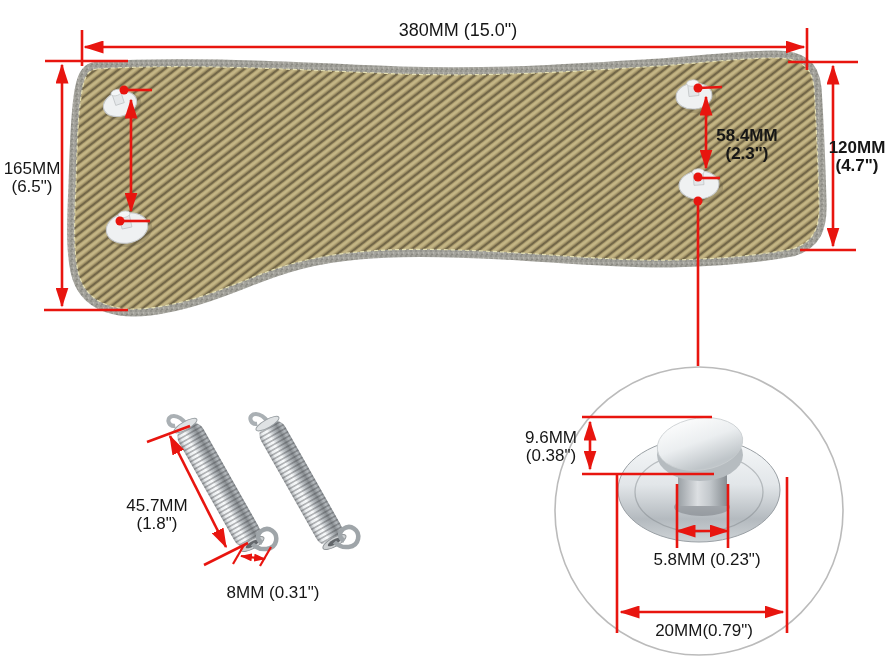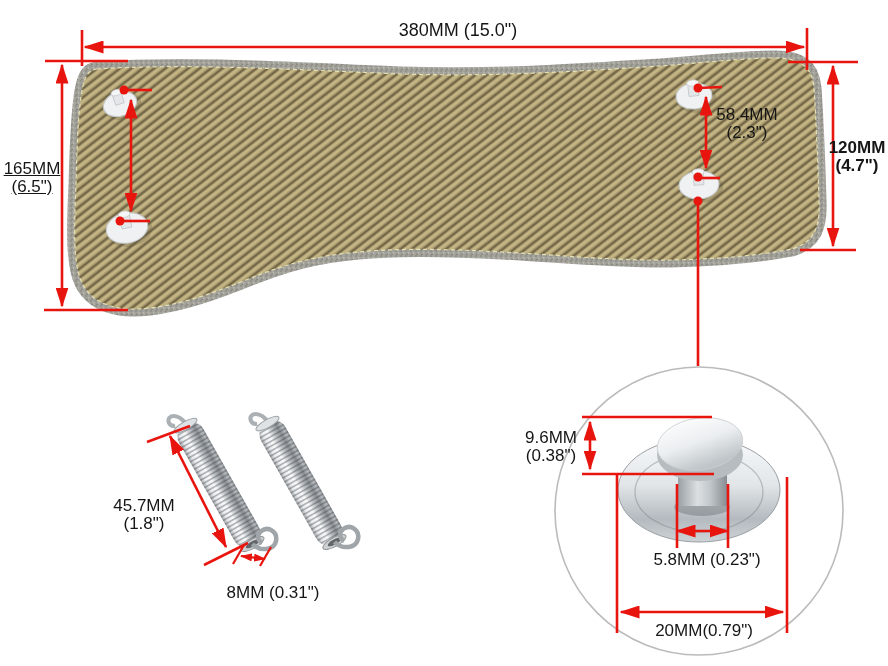--- a/index.html
+++ b/index.html
@@ -213,37 +213,37 @@
     <g>
       <line x1="617" y1="475" x2="617" y2="633"></line>
       <line x1="787" y1="477" x2="787" y2="633"></line>
       <line x1="621" y1="612" x2="783" y2="612" marker-start="url(#ah)" marker-end="url(#ah)"></line>
     </g>
   </g>
 </svg>
 
 <div class="lbl big" style="left:348px;top:21px;width:220px;">380MM (15.0")</div>
 
-<div class="lbl" style="left:0px;top:160px;width:64px;text-decoration:underline;">
+<div class="lbl" style="left:0px;top:160px;width:64px;">
   <div>165MM</div>
   <div>(6.5")</div>
 </div>
 
 
-<div class="lbl" style="left:704px;top:106px;width:86px;">
+<div class="lbl" style="left:704px;top:127px;width:86px;font-weight:bold;">
   <div>58.4MM</div>
   <div>(2.3")</div>
 </div>
 
 <div class="lbl" style="left:826px;top:139px;width:62px;font-weight:bold;">
   <div>120MM</div>
   <div>(4.7")</div>
 </div>
 
-<div class="lbl" style="left:101px;top:497px;width:86px;text-align:center;">
+<div class="lbl" style="left:114px;top:497px;width:86px;text-align:center;">
   <div>45.7MM</div>
   <div>(1.8")</div>
 </div>
 
 <div class="lbl" style="left:200px;top:584px;width:146px;">8MM (0.31")</div>
 
 <div class="lbl" style="left:508px;top:429px;width:86px;">
   <div>9.6MM</div>
   <div>(0.38")</div>
 </div>

